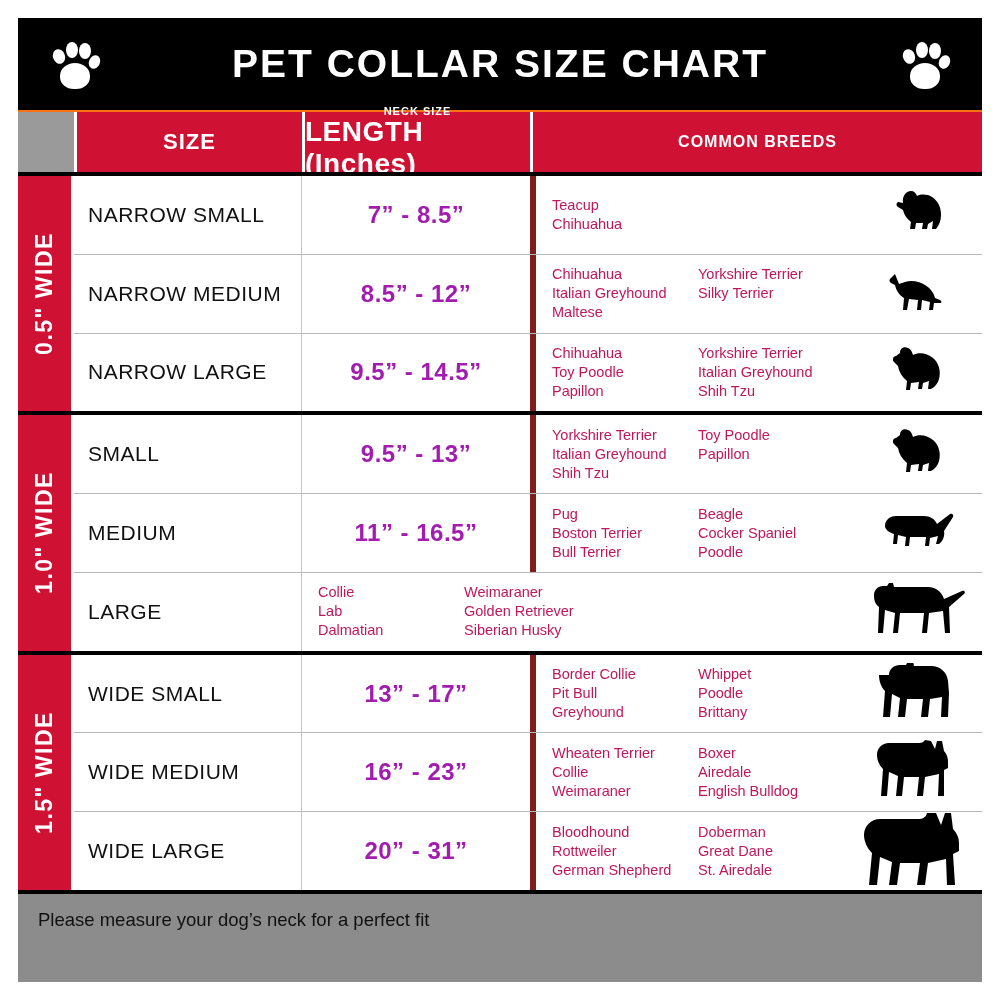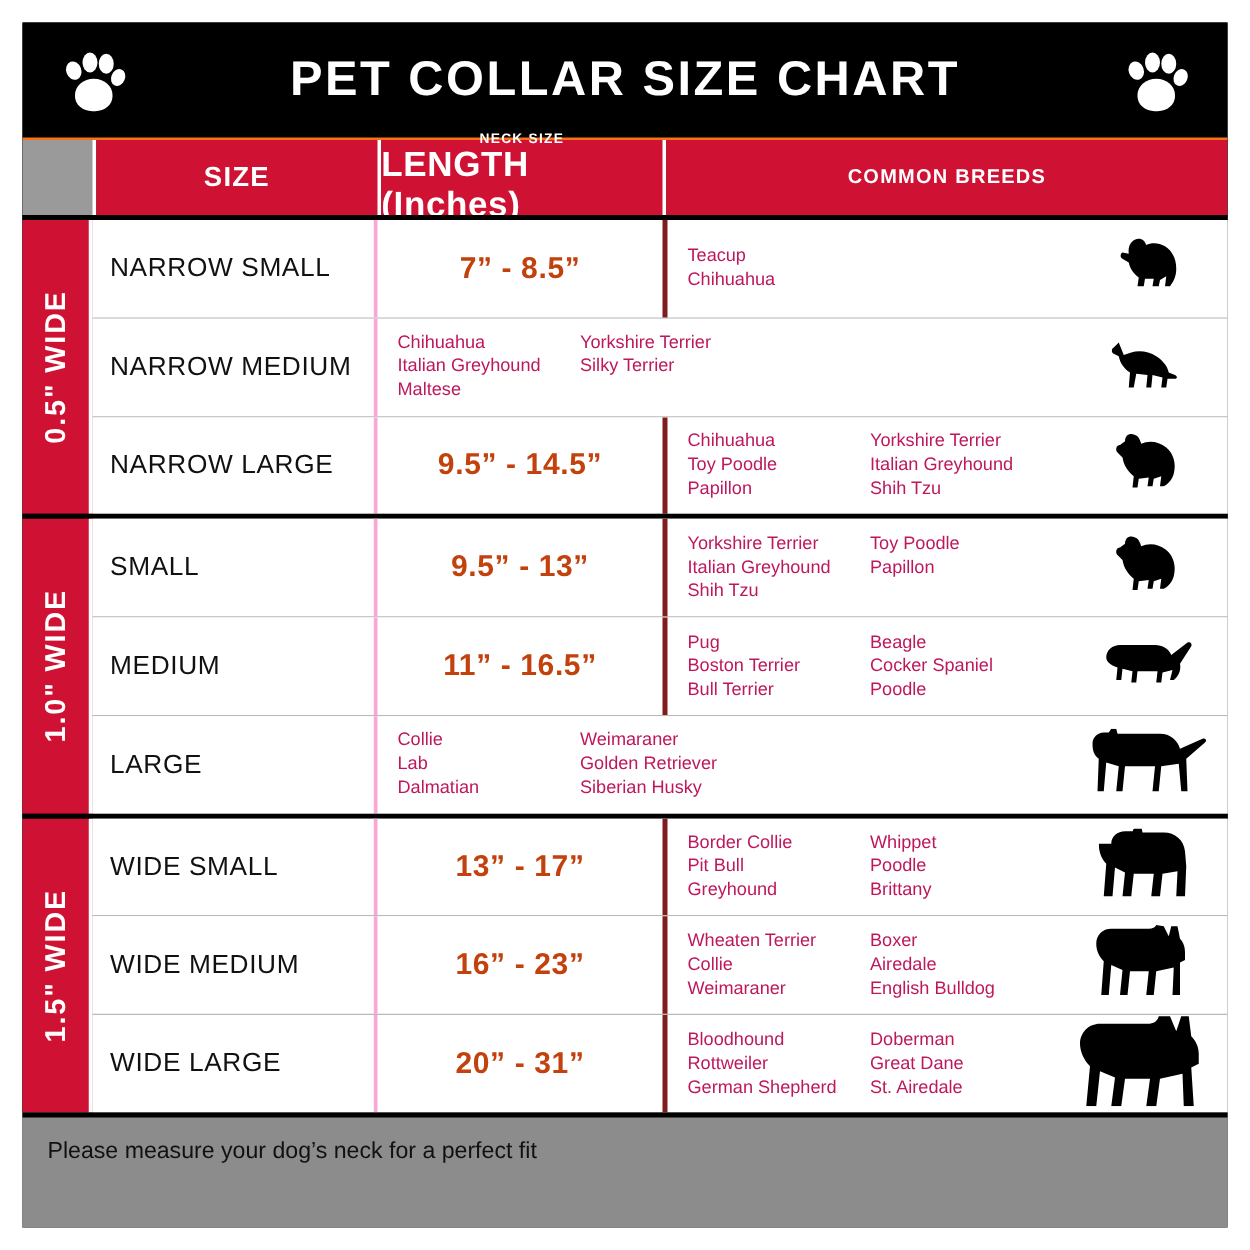--- a/index.html
+++ b/index.html
@@ -155,33 +155,33 @@
   .cell-size {
     width: 228px;
     flex: 0 0 228px;
     display: flex;
     align-items: center;
     padding-left: 14px;
     box-sizing: border-box;
     font-size: 21px;
     color: #111111;
     letter-spacing: 0.5px;
-    border-right: 3px solid #f9a8d4;
+    border-right: 1px solid #f9a8d4;
   }
   .cell-length {
     width: 228px;
     flex: 0 0 228px;
     display: flex;
     align-items: center;
     justify-content: center;
     font-size: 24px;
     font-weight: bold;
-    color: #c2410c;
+    color: #a21caf;
     letter-spacing: 0.5px;
-    border-right: 4px solid #7f1d1d;
+    border-right: 6px solid #7f1d1d;
   }
   .cell-breeds {
     flex: 1 1 auto;
     display: flex;
     align-items: center;
     padding-left: 16px;
     box-sizing: border-box;
     position: relative;
   }
   .breed-cols {
@@ -277,20 +277,21 @@
               <div class="dog-icon">
                 <svg width="54" height="46" viewBox="0 0 54 46">
                     <path fill="#000" d="M12 14c-1-7 3-12 8-12 3 0 5 2 6 5 4-2 10-2 15 1 6 4 9 10 9 18 0 6-2 10-5 14l-4 0 1-8-5 3-1 5-5 0 1-6-7 0-1 6-5 0 1-7c-4-3-7-7-8-12l-5-3c-2-1-2-4 0-5z"></path>
                   </svg>
               </div>
             </div>
           </div>
 
           <div class="row">
             <div class="cell-size">NARROW MEDIUM</div>
+            <div class="cell-length">8.5” - 12”</div>
             <div class="cell-breeds">
               <div class="breed-cols">
                 <div class="breed-col">
                   <div>Chihuahua</div>
                   <div>Italian Greyhound</div>
                   <div>Maltese</div>
                 </div>
                 <div class="breed-col">
                   <div>Yorkshire Terrier</div>
                   <div>Silky Terrier</div>

